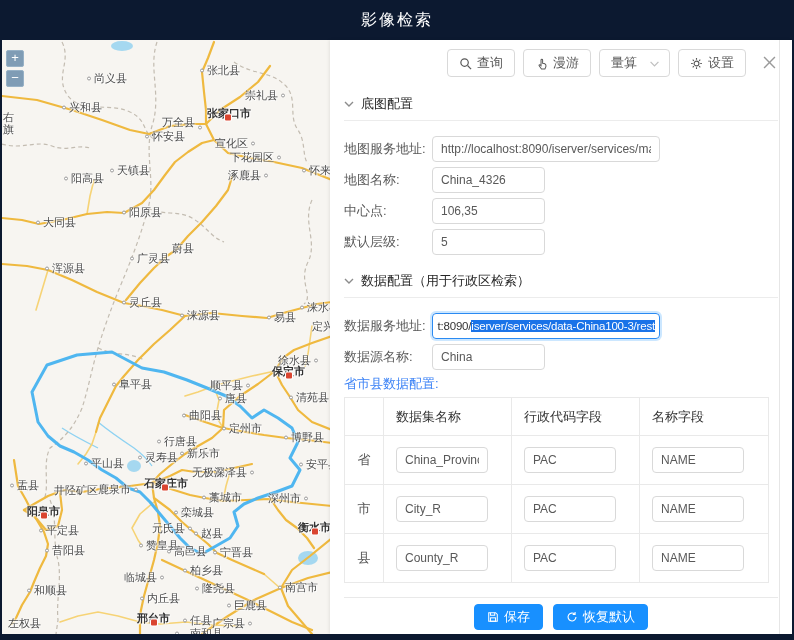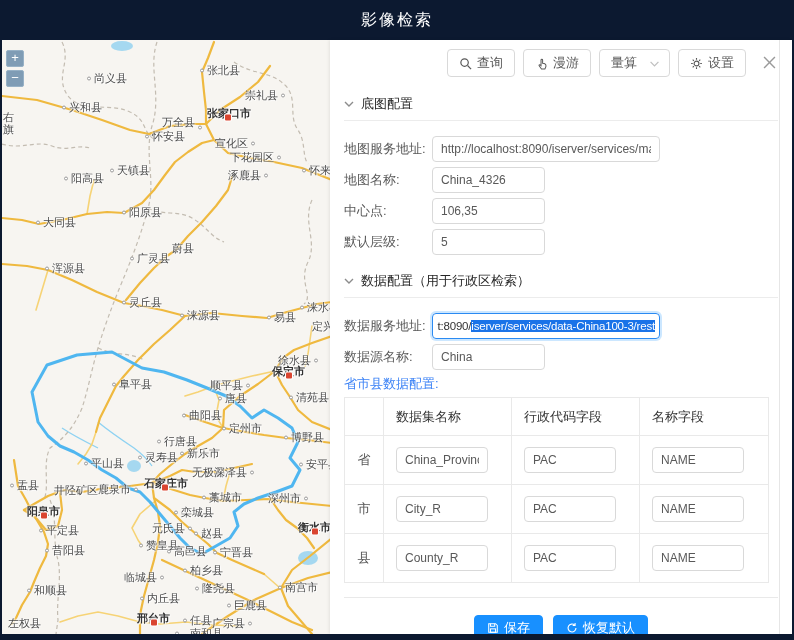--- a/index.html
+++ b/index.html
@@ -61,21 +61,21 @@
   table.cfg th { height:38px; font-size:13px; color:#333; text-align:left; padding-left:12px; }
   table.cfg td { height:49px; font-size:13px; color:#555; }
   table.cfg td.lvl { text-align:center; }
   table.cfg td.cell { padding-left:12px; }
   .cell-input { width:92px; height:26px; border:1px solid #d9d9d9; border-radius:4px; padding:0 8px;
     font-size:12px; color:#595959; outline:none; font-family:"Liberation Sans",sans-serif; }
 
   .footer { margin-top:14px; border-top:1px solid #e9e9e9; padding-top:6px;
     display:flex; justify-content:center; gap:10px; }
   .pbtn { display:inline-flex; align-items:center; gap:5px; height:26px; padding:0 12px;
-    background:#1890ff; border:1px solid #1890ff; border-radius:4px; color:#fff; font-size:13px; cursor:pointer;margin-top:11px; }
+    background:#1890ff; border:1px solid #1890ff; border-radius:4px; color:#fff; font-size:13px; cursor:pointer; }
 
   
   .edge { position:absolute; background:#0c1930; }
   #edge-l { left:0; top:40px; width:2px; height:600px; }
   #edge-r { right:0; top:40px; width:2px; height:600px; }
   #edge-b { left:0; bottom:0; width:794px; height:6px; }
 </style>
 </head>
 <body>
 

